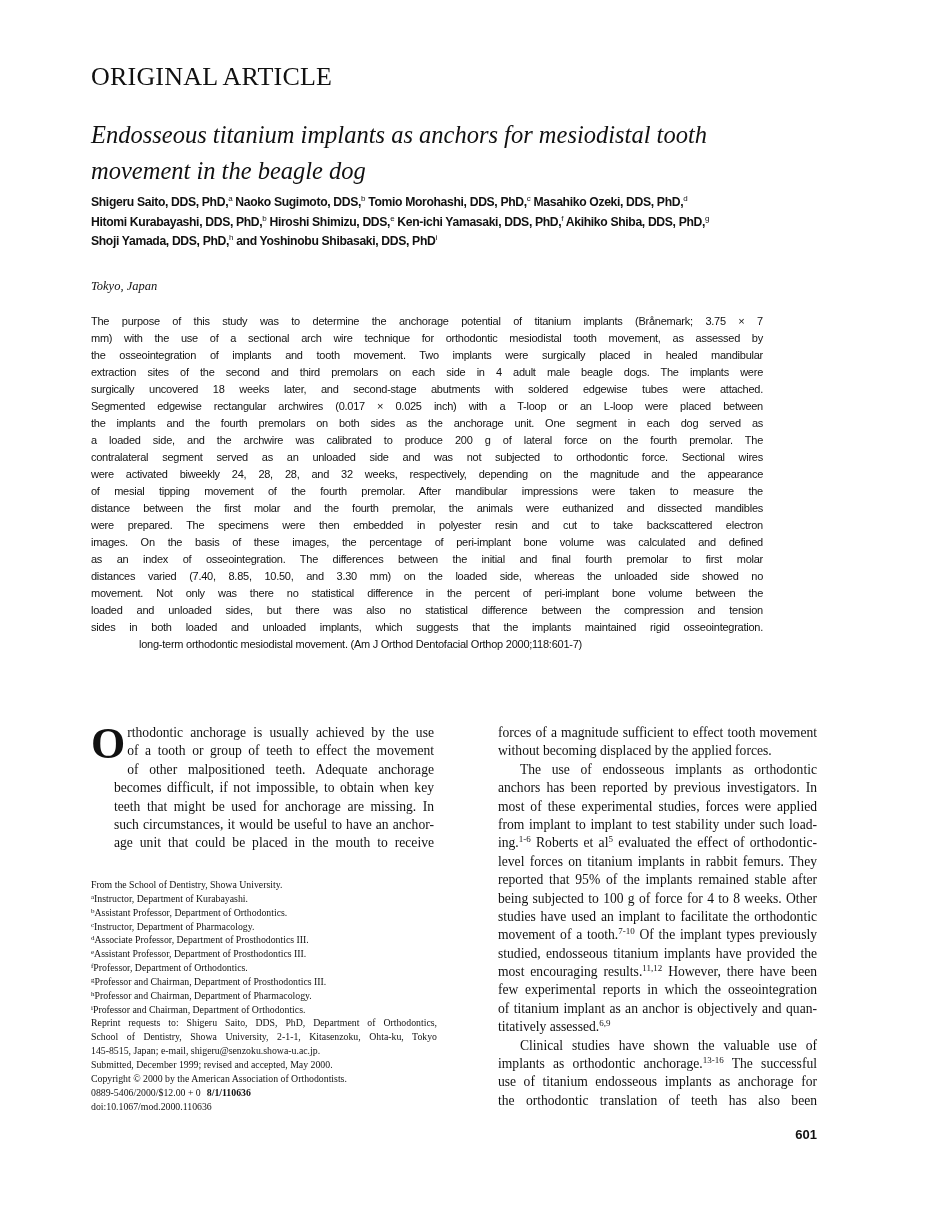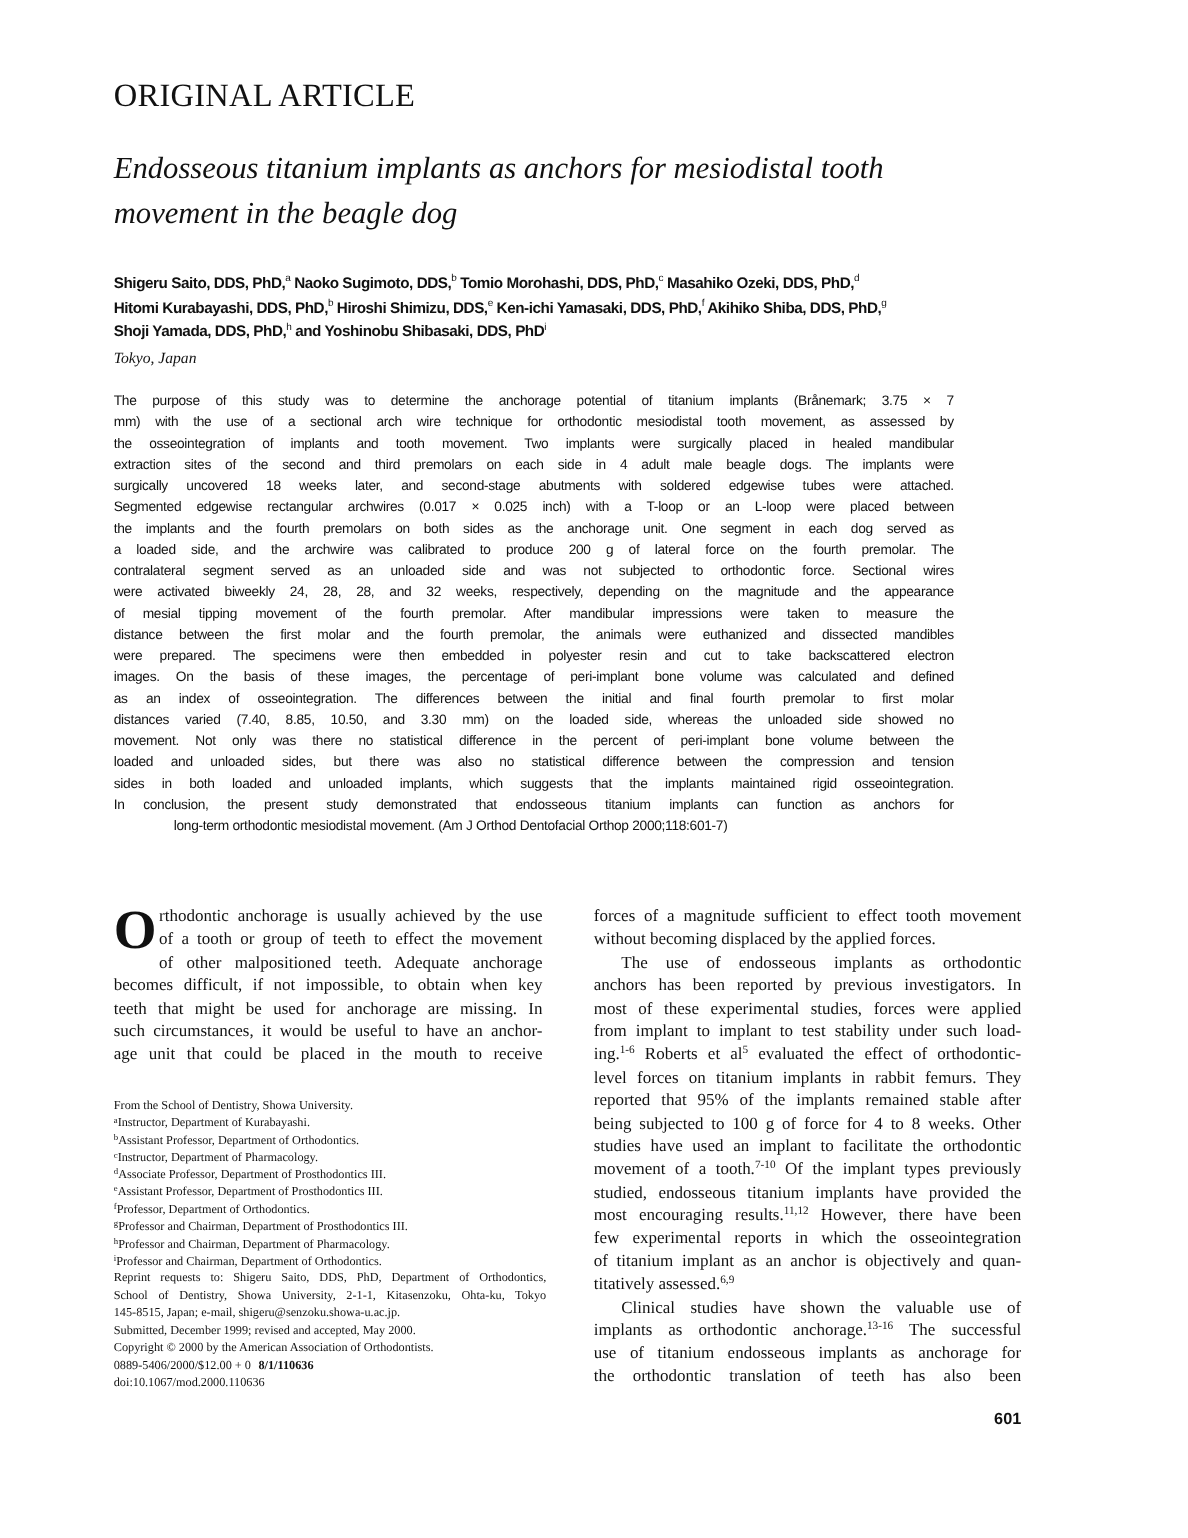--- a/index.html
+++ b/index.html
@@ -1,29 +1,29 @@
 <!DOCTYPE html>
 <html><head>
 <meta charset="utf-8">
 <style>
   html, body { margin: 0; padding: 0; background: #ffffff; }
   body { width: 950px; height: 1230px; position: relative; overflow: hidden; color: #111; }
   .abs { position: absolute; }
   .section-label { left: 91px; top: 62px; font-family: "Liberation Serif", serif; font-size: 26px; letter-spacing: 0.2px; color: #111; white-space: nowrap; text-align: center; }
   .title { left: 91px; top: 117px; width: 760px; font-family: "Liberation Serif", serif; font-style: italic; font-size: 24.5px; line-height: 36px; color: #111; }
   .title .ln { display: block; white-space: nowrap; }
-  .authors { left: 91px; top: 217px; width: 740px; font-family: "Liberation Sans", sans-serif; font-weight: bold; font-size: 12.2px; line-height: 19.5px; color: #111; letter-spacing: -0.35px; }
+  .authors { left: 91px; top: 193px; width: 740px; font-family: "Liberation Sans", sans-serif; font-weight: bold; font-size: 12.2px; line-height: 19.5px; color: #111; letter-spacing: -0.35px; }
   .authors .ln { display: block; white-space: nowrap; }
   .authors sup { font-size: 8px; font-weight: normal; vertical-align: 5px; line-height: 0; }
   .location { left: 91px; top: 279px; font-family: "Liberation Serif", serif; font-style: italic; font-size: 12.5px; color: #111; white-space: nowrap; }
   .abstract { left: 91px; top: 313px; width: 672px; font-family: "Liberation Sans", sans-serif; font-size: 11px; line-height: 17px; color: #111; letter-spacing: -0.25px; }
   .abstract .ln { display: block; text-align: justify; text-align-last: justify; white-space: nowrap; overflow: visible; height: 17px; }
   .abstract .ln.last { text-align-last: left; padding-left: 48px; }
   .col { font-family: "Liberation Serif", serif; font-size: 13.6px; line-height: 18.4px; color: #111; }
-  .col .ln { display: block; text-align: justify; text-align-last: justify; white-space: nowrap; height: 18.4px; }
+  .col .ln { display: block; text-align: justify; text-align-last: justify; white-space: nowrap; height: 18.4px; margin-left: 23px; }
   .col .ln.last { text-align-last: left; }
   .col .ln.indent { padding-left: 22px; }
   .col sup { font-size: 9px; vertical-align: 5px; line-height: 0; }
   .col-left { left: 91px; top: 724px; width: 343px; }
   .col-right { left: 475px; top: 724px; width: 342px; }
   .dropcap { float: left; font-family: "Liberation Serif", serif; font-weight: bold; font-size: 44px; line-height: 36px; margin: 2px 2px 0 0; height: 36px; }
   .first-lines { display: block; }
   .first-lines .ln { display: block; text-align: justify; text-align-last: justify; white-space: nowrap; height: 18.4px; }
   .footnotes { left: 91px; top: 878px; width: 346px; font-family: "Liberation Serif", serif; font-size: 9.8px; line-height: 13.85px; color: #111; }
   .footnotes .ln { display: block; white-space: nowrap; }
@@ -63,21 +63,20 @@
     <span class="ln">were activated biweekly 24, 28, 28, and 32 weeks, respectively, depending on the magnitude and the appearance</span>
     <span class="ln">of mesial tipping movement of the fourth premolar. After mandibular impressions were taken to measure the</span>
     <span class="ln">distance between the first molar and the fourth premolar, the animals were euthanized and dissected mandibles</span>
     <span class="ln">were prepared. The specimens were then embedded in polyester resin and cut to take backscattered electron</span>
     <span class="ln">images. On the basis of these images, the percentage of peri-implant bone volume was calculated and defined</span>
     <span class="ln">as an index of osseointegration. The differences between the initial and final fourth premolar to first molar</span>
     <span class="ln">distances varied (7.40, 8.85, 10.50, and 3.30 mm) on the loaded side, whereas the unloaded side showed no</span>
     <span class="ln">movement. Not only was there no statistical difference in the percent of peri-implant bone volume between the</span>
     <span class="ln">loaded and unloaded sides, but there was also no statistical difference between the compression and tension</span>
     <span class="ln">sides in both loaded and unloaded implants, which suggests that the implants maintained rigid osseointegration.</span>
-    <span class="ln">In conclusion, the present study demonstrated that endosseous titanium implants can function as anchors for</span>
     <span class="ln last">long-term orthodontic mesiodistal movement. (Am J Orthod Dentofacial Orthop 2000;118:601-7)</span>
   </div>
 
 <div class="abs col col-left">
   <span class="dropcap">O</span>
   <div class="first-lines">
     <span class="ln">rthodontic anchorage is usually achieved by the use</span>
     <span class="ln">of a tooth or group of teeth to effect the movement</span>
   </div>
   <div id="left-lines">

